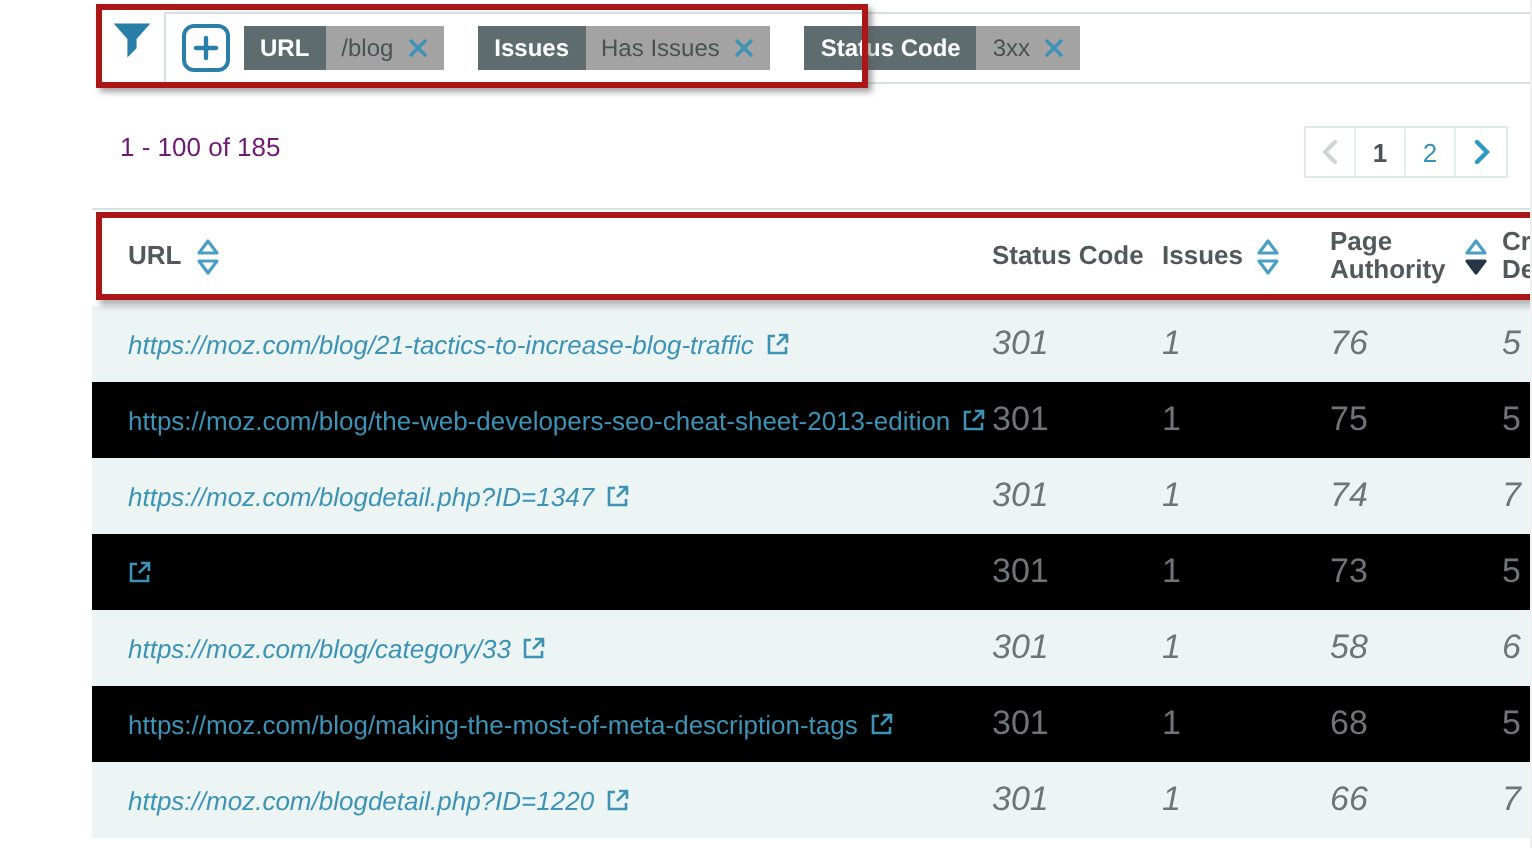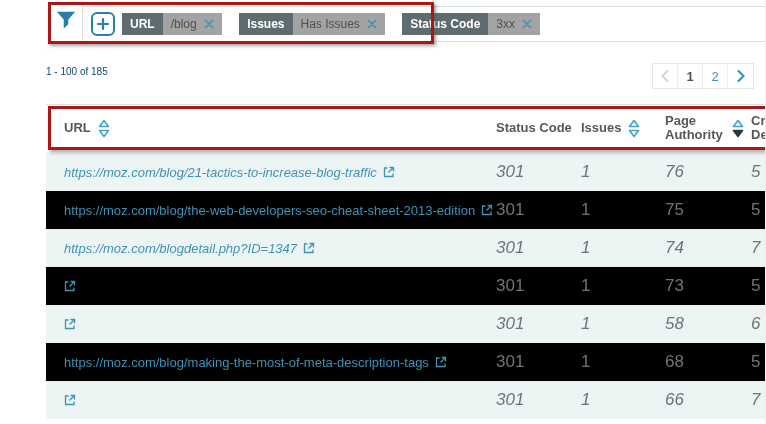--- a/index.html
+++ b/index.html
@@ -16,21 +16,21 @@
   .add-btn { width:24px; height:24px; border:2px solid #2a7fa9; border-radius:6px; background:#fff;
       display:flex; align-items:center; justify-content:center; cursor:pointer; margin-right:7px; }
   .chip { display:inline-flex; height:22px; margin-right:13px; font-size:12px; }
   .chip-field { background:#5f6c6f; color:#fff; font-weight:bold; display:flex; align-items:center; padding:0 8px; }
   .chip-value { background:#a3a3a3; color:#4b5152; display:flex; align-items:center; padding:0 8px; gap:7px; }
   .chip-x { cursor:pointer; }
   .clear-filters { margin-left:auto; margin-right:12px; cursor:pointer; display:flex; align-items:center; }
 
   
   .pagination-section { position:relative; height:54px; }
-  .range-text { position:absolute; left:0; top:16px; font-size:10px; color:#0c4a6e; }
+  .range-text { position:absolute; left:14px; top:16px; font-size:13px; color:#701a75; }
   .pager { position:absolute; right:11px; top:13px; display:flex; border:1px solid #e0e8e8; background:#fff; }
   .pager > * { width:25px; height:24px; display:flex; align-items:center; justify-content:center;
       font-size:13px; border-right:1px solid #e8eeee; cursor:pointer; text-decoration:none; }
   .pager > *:last-child { border-right:none; }
   .pg-prev { color:#ccd6d6; cursor:default; }
   .pg-current { color:#4c5456; font-weight:bold; cursor:default; }
   .pg-link { color:#3a93b8; }
 
   
   .table-top-line { height:1px; background:#d8e2e2; margin-bottom:1px; }
@@ -215,20 +215,21 @@
       </svg>
     </div>
     <div class="num">301</div>
     <div class="num">1</div>
     <div class="num">73</div>
     <div class="num">5</div>
   </div>
 
   <div class="row alt">
     <div class="url-cell">
+      <a class="url-link" href="#">https://moz.com/blog/category/33</a>
       <svg width="12" height="12" viewBox="0 0 12 12">
         <path d="M4.5 2 H1.5 V10.5 H10 V7.5" fill="none" stroke="#3d93b5" stroke-width="1.3"></path>
         <path d="M6.5 1.5 H10.5 V5.5 M10.2 1.8 L5.5 6.5" fill="none" stroke="#3d93b5" stroke-width="1.3"></path>
       </svg>
     </div>
     <div class="num">301</div>
     <div class="num">1</div>
     <div class="num">58</div>
     <div class="num">6</div>
   </div>
@@ -242,20 +243,21 @@
       </svg>
     </div>
     <div class="num">301</div>
     <div class="num">1</div>
     <div class="num">68</div>
     <div class="num">5</div>
   </div>
 
   <div class="row alt">
     <div class="url-cell">
+      <a class="url-link" href="#">https://moz.com/blogdetail.php?ID=1220</a>
       <svg width="12" height="12" viewBox="0 0 12 12">
         <path d="M4.5 2 H1.5 V10.5 H10 V7.5" fill="none" stroke="#3d93b5" stroke-width="1.3"></path>
         <path d="M6.5 1.5 H10.5 V5.5 M10.2 1.8 L5.5 6.5" fill="none" stroke="#3d93b5" stroke-width="1.3"></path>
       </svg>
     </div>
     <div class="num">301</div>
     <div class="num">1</div>
     <div class="num">66</div>
     <div class="num">7</div>
   </div>

